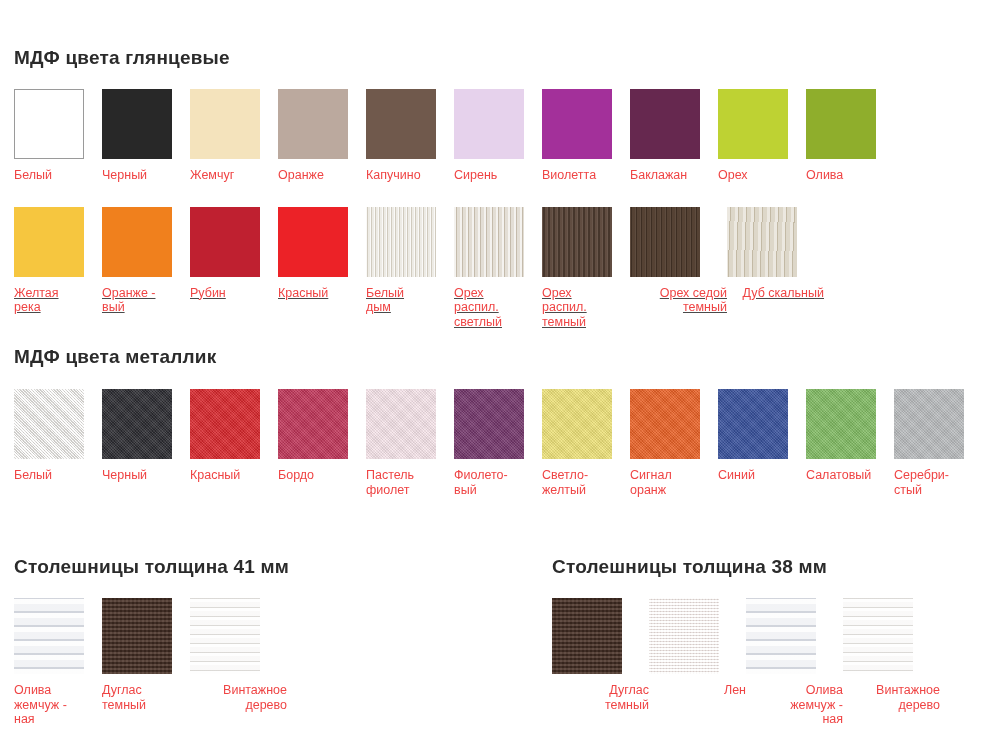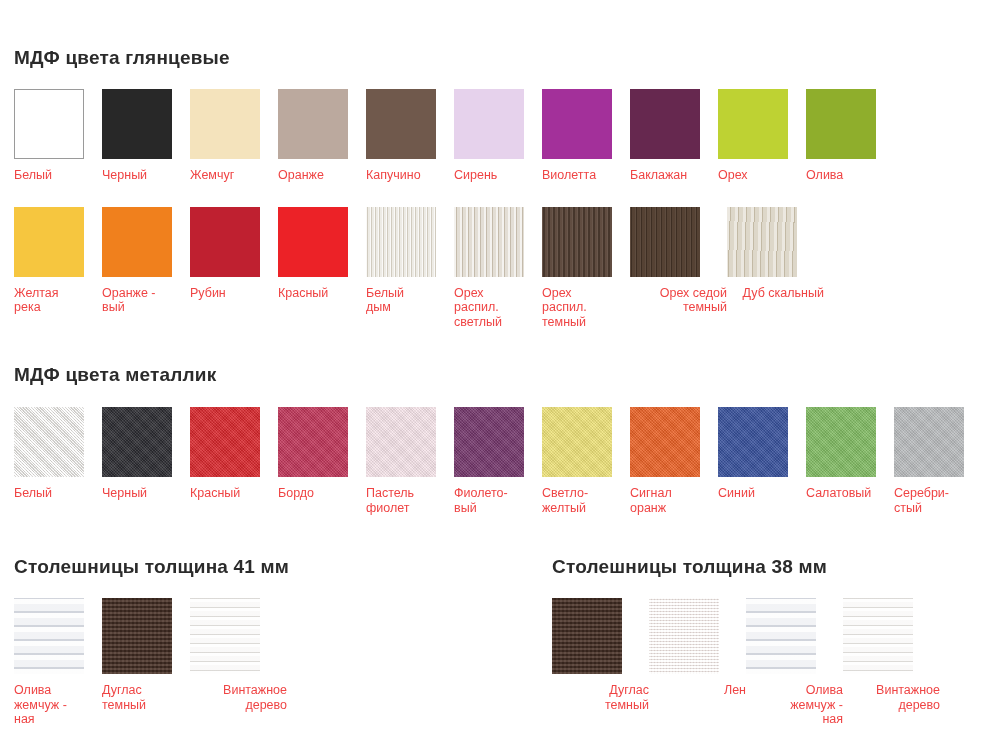--- a/index.html
+++ b/index.html
@@ -245,21 +245,21 @@
         <span class="chip" style="background-color:#bed233;"></span>
         <span class="caption">Орех</span>
       </div>
 
       <div class="swatch-cell">
         <span class="chip" style="background-color:#8fae2c;"></span>
         <span class="caption">Олива</span>
       </div>
     </div>
 
-    <div class="row" style="margin-top:24px;">
+    <div class="row" style="margin-top:24px;text-decoration:underline;">
 
       <div class="swatch-cell">
         <span class="chip" style="background-color:#f6c63f;"></span>
         <span class="caption">Желтая
 река</span>
       </div>
 
       <div class="swatch-cell">
         <span class="chip" style="background-color:#f0801d;"></span>
         <span class="caption">Оранже -
@@ -302,21 +302,21 @@
 темный</span>
       </div>
 
       <div class="swatch-cell wide">
         <span class="chip tex-vgrain-oak"></span>
         <span class="caption">Дуб скальный</span>
       </div>
     </div>
   </div>
 
-  <div class="section" style="left:14px; top:365px;">
+  <div class="section" style="left:14px; top:347px;">
     <h2 class="section-title">МДФ цвета металлик</h2>
 
     <div class="row" style="margin-top:23px;">
 
       <div class="swatch-cell">
         <span class="chip tex-speckle-white"></span>
         <span class="caption">Белый</span>
       </div>
 
       <div class="swatch-cell">

